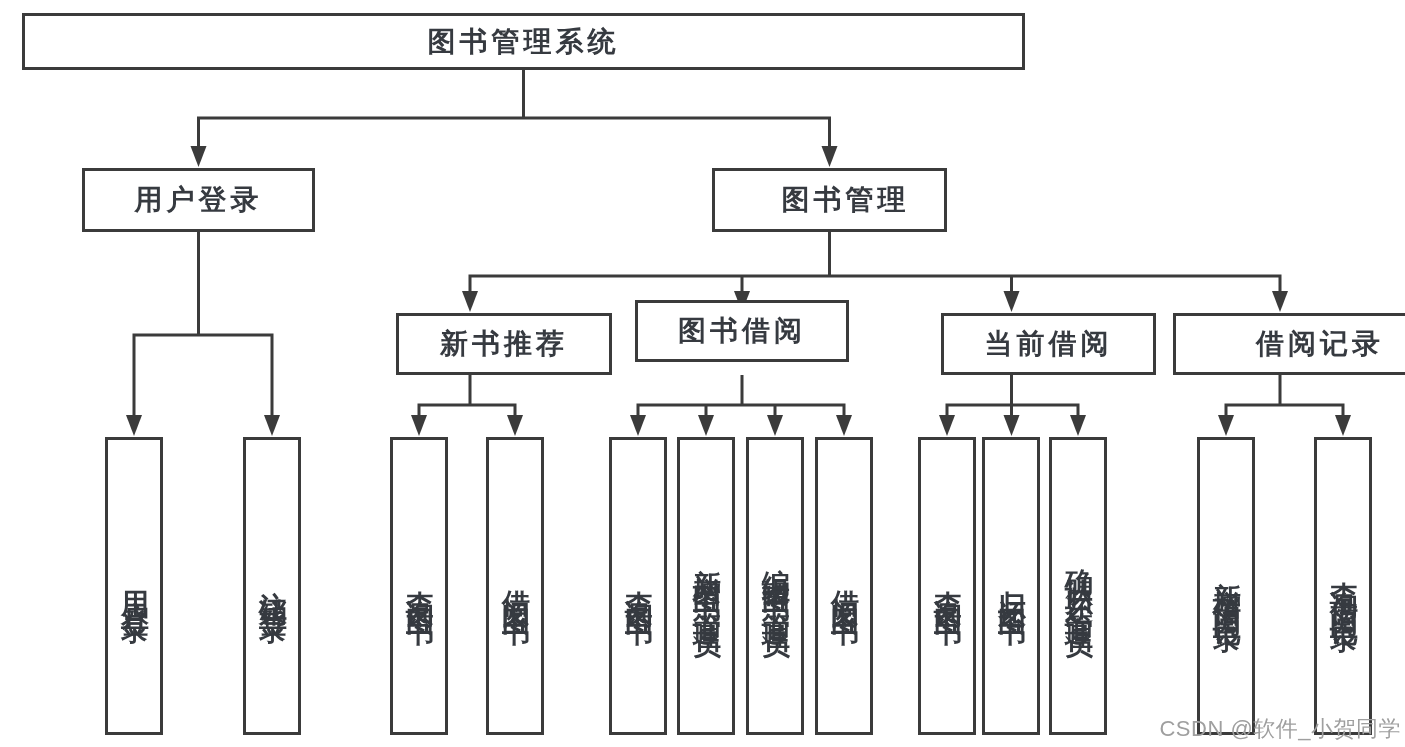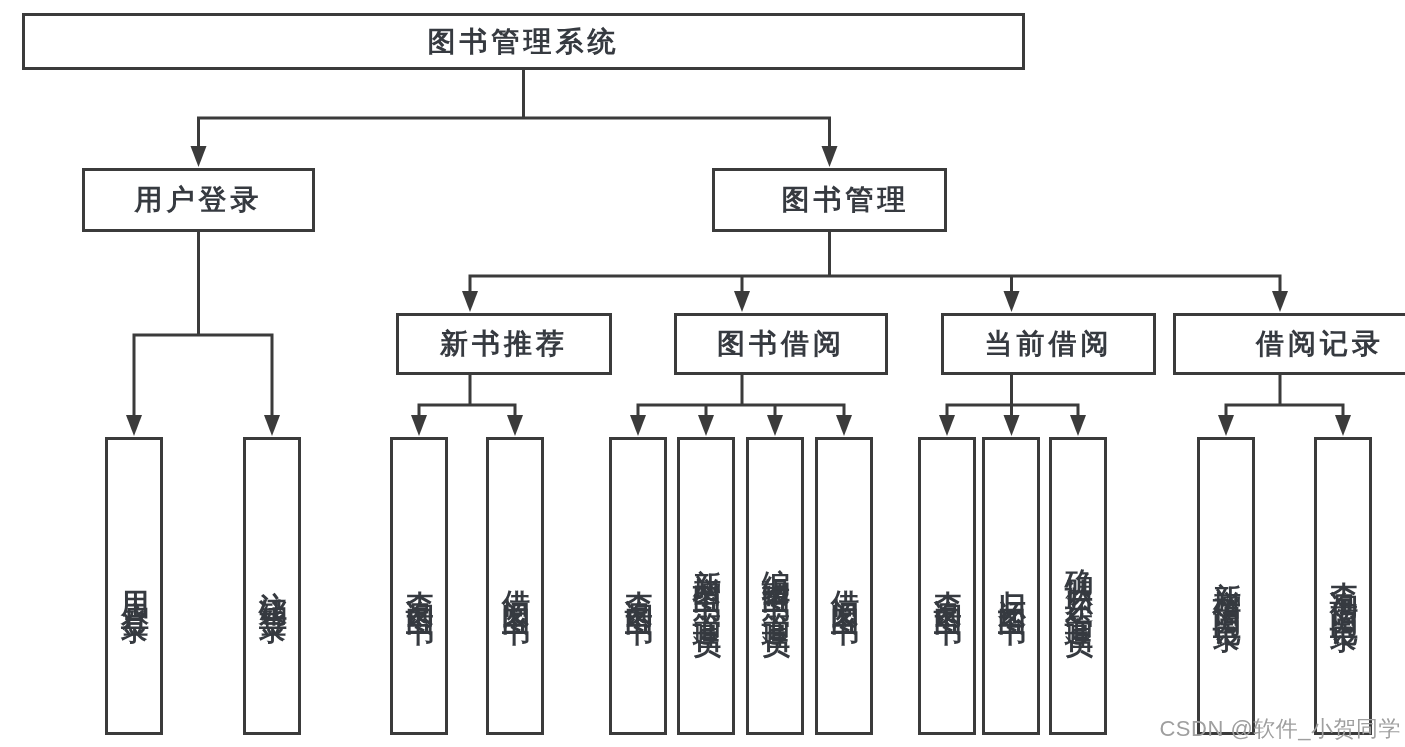--- a/index.html
+++ b/index.html
@@ -95,21 +95,21 @@
     <polygon points="1218,415 1234,415 1226,436"></polygon>
     <polygon points="1335,415 1351,415 1343,436"></polygon>
   </svg>
 
   <div class="box" style="left:22px;top:13px;width:1003px;height:57px;">图书管理系统</div>
 
   <div class="box" style="left:82px;top:168px;width:233px;height:64px;">用户登录</div>
   <div class="box" style="left:712px;top:168px;width:235px;height:64px;padding-left:32px;">图书管理</div>
 
   <div class="box" style="left:362px;top:313px;width:216px;height:62px;margin-left:34px;">新书推荐</div>
-  <div class="box" style="left:635px;top:313px;width:214px;height:62px;margin-left:39px;">图书借阅</div>
+  <div class="box" style="left:635px;top:300px;width:214px;height:62px;">图书借阅</div>
   <div class="box" style="left:941px;top:313px;width:215px;height:62px;">当前借阅</div>
   <div class="box" style="left:1173px;top:313px;width:246px;height:62px;padding-left:48px;">借阅记录</div>
 
   <div class="box leaf" style="left:105px;">
     <span class="vtext">用户登录</span>
   </div>
   <div class="box leaf" style="left:243px;">
     <span class="vtext">注销登录</span>
   </div>
 

